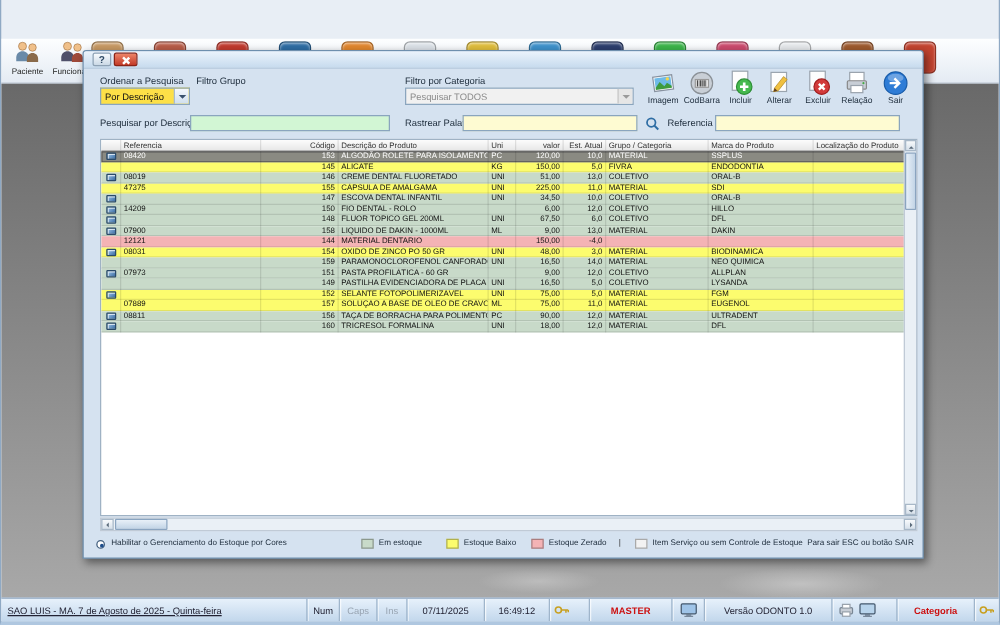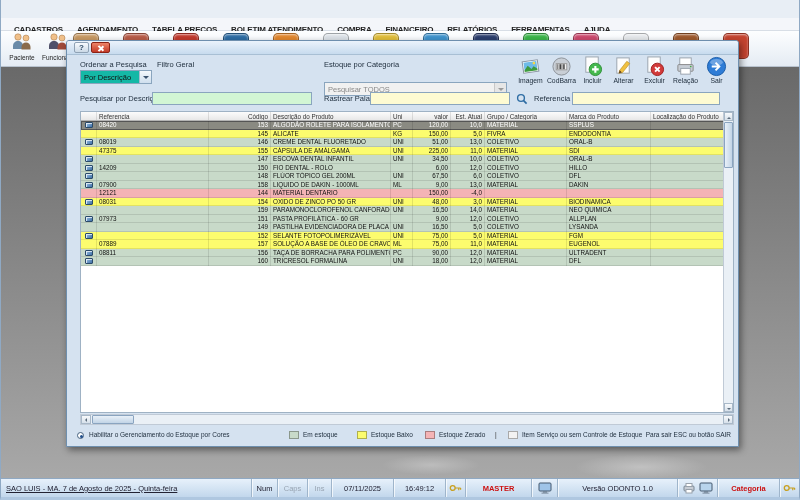--- a/index.html
+++ b/index.html
@@ -50,26 +50,26 @@
     font-size:7.5px;font-weight:700;color:#16395F;border-radius:2px 2px 0 0;}
   .dtitle .ttext{flex:1;white-space:nowrap;overflow:hidden;}
   .dbtns{display:flex;gap:2px;}
   .dhelp{width:15px;height:11px;border:1px solid #8FA2B5;border-radius:2px;font-size:8px;font-weight:700;
     color:#2F4A66;background:linear-gradient(#F8FBFE,#CBD9E6);display:flex;align-items:center;justify-content:center;}
   .dclose{width:19px;height:11px;border:1px solid #8B2316;border-radius:2px;position:relative;
     background:linear-gradient(#EE8468,#C23A28);}
   .dclose i{position:absolute;left:8.2px;top:2px;width:1.6px;height:7px;background:#fff;}
   .dclose i.x1{transform:rotate(45deg);} .dclose i.x2{transform:rotate(-45deg);}
   .flabel{position:absolute;font-size:7.5px;color:#1C2B3A;white-space:nowrap;}
-  .combo{position:absolute;height:14px;background:#14b8a6;border:1px solid #8AA5BE;font-size:7.5px;
+  .combo{position:absolute;height:14px;background:#fde047;border:1px solid #8AA5BE;font-size:7.5px;
     color:#111;display:flex;align-items:center;padding:0 14px 0 3px;white-space:nowrap;overflow:hidden;}
   .combo .arr{position:absolute;right:0;top:0;bottom:0;width:12px;border-left:1px solid #A8BCD0;
     background:linear-gradient(#F4F8FC,#CFDFEE);}
   .combo .arr::after{content:"";position:absolute;left:3px;top:5px;border:3px solid transparent;border-top-color:#3A526E;}
-  .combo.disabled{background:#F1F1F1;color:#8A8A8A;margin-top:12px;}
+  .combo.disabled{background:#F1F1F1;color:#8A8A8A;}
   .combo.disabled .arr{background:#E6E6E6;border-left-color:#C8C8C8;}
   .combo.disabled .arr::after{border-top-color:#9A9A9A;}
   .inp{position:absolute;height:13px;border:1px solid #8AA5BE;font-size:7.5px;display:flex;align-items:center;padding:0 3px;}
   .inp.green{background:#D2F6D4;} .inp.yellow{background:#FEFBD2;}
   .magicon{position:absolute;width:12px;height:12px;}
   
   .actions{position:absolute;left:448px;right:6px;top:15px;height:36px;display:flex;justify-content:space-between;}
   .abtn{width:32px;text-align:center;}
   .abtn svg{width:21px;height:21px;display:block;margin:0 auto;}
   .albl{font-size:6.8px;color:#1C2B3A;display:block;white-space:nowrap;}
@@ -119,31 +119,28 @@
   .lsep{position:absolute;left:428px;top:2px;color:#333;}
   .sw4{left:441px;background:#F2F2F2;} .lb4{position:absolute;left:455px;top:2px;}
   .lexit{position:absolute;right:7px;top:2px;}
   
   .statusbar{position:absolute;left:0;right:0;bottom:0;height:19px;display:flex;align-items:center;
     background:linear-gradient(#E7F1FB,#C2D7EC);border-top:1px solid #8FA8C2;font-size:7.5px;color:#223;z-index:20;}
   .sseg{height:100%;display:flex;align-items:center;justify-content:center;border-left:1px solid #9FB5CB;
     box-shadow:inset 1px 0 0 rgba(255,255,255,.7);padding:0 3px;flex:0 0 auto;white-space:nowrap;}
   .sloc{flex:1 1 auto;justify-content:flex-start;border-left:none;box-shadow:none;padding-left:5px;text-decoration:underline;}
   .dim{color:#98A4B2;}
-  .red{font-weight:700;}
+  .red{font-weight:700;margin-left:12px;}
 </style>
 </head>
 <body>
 
 <div class="window">
 
 
-  <div class="menubar">
-    
-  <span class="mi">CADASTROS</span><span class="mi">AGENDAMENTO</span><span class="mi">TABELA PREÇOS</span><span class="mi">BOLETIM ATENDIMENTO</span><span class="mi">COMPRA</span><span class="mi">FINANCEIRO</span><span class="mi">RELATÓRIOS</span><span class="mi">FERRAMENTAS</span><span class="mi">AJUDA</span></div>
 
   <div class="toolbar">
     <div class="tbuttons">
       <div class="tbtn">
         <svg viewBox="0 0 24 22">
           <circle cx="8" cy="5" r="3.2" fill="#F0C08A" stroke="#A07040" stroke-width=".5"></circle>
           <path d="M3 14c0-3 2.2-5 5-5s5 2 5 5v3H3z" fill="#6A8AA8"></path>
           <circle cx="16" cy="6" r="3" fill="#F0C08A" stroke="#A07040" stroke-width=".5"></circle>
           <path d="M11.5 15c0-2.8 2-4.6 4.5-4.6s4.5 1.8 4.5 4.6v2.6h-9z" fill="#8A6A4A"></path>
         </svg>
@@ -185,22 +182,22 @@
       <span class="dbtns">
         <span class="dhelp">?</span>
         <span class="dclose">
             <i class="x1"></i>
             <i class="x2"></i>
           </span>
       </span>
     </div>
 
     <span class="flabel" style="left:13px;top:19px">Ordenar a Pesquisa</span>
-    <span class="flabel" style="left:90px;top:19px">Filtro Geral</span>
-    <span class="flabel" style="left:257px;top:19px">Estoque por Categoria</span>
+    <span class="flabel" style="left:90px;top:19px">Filtro Grupo</span>
+    <span class="flabel" style="left:257px;top:19px">Filtro por Categoria</span>
 
     <div class="combo" style="left:13px;top:29px;width:72px">
       <span>Por Descrição</span>
       <span class="arr"></span>
     </div>
     <div class="combo disabled" style="left:257px;top:29px;width:183px">
       <span>Pesquisar TODOS</span>
       <span class="arr"></span>
     </div>
 
@@ -598,21 +595,21 @@
       </svg>
     </span>
     <span class="sseg red" style="width: 66px; color: rgb(204, 17, 17);">MASTER</span>
     <span class="sseg" style="width:26px">
       <svg width="14" height="12" viewBox="0 0 14 12">
         <rect x="1" y="1" width="12" height="8" rx="1" fill="#9FC4E8" stroke="#45596E"></rect>
         <rect x="5" y="9.4" width="4" height="1.2" fill="#66788A"></rect>
         <rect x="3.5" y="10.6" width="7" height="1" fill="#78889A"></rect>
       </svg>
     </span>
-    <span class="sseg" style="width:120px">Versão ODONTO 1.0</span>
+    <span class="sseg" style="width:102px">Versão ODONTO 1.0</span>
     <span class="sseg" style="width:40px">
       <svg width="14" height="12" viewBox="0 0 14 12" style="margin-right:3px">
         <rect x="2" y="4" width="10" height="5" rx="1" fill="#C8CED6" stroke="#788694"></rect>
         <rect x="4" y="1.5" width="6" height="3" fill="#fff" stroke="#99A2AC"></rect>
         <rect x="4" y="7.5" width="6" height="3.5" fill="#fff" stroke="#99A2AC"></rect>
       </svg>
       <svg width="14" height="12" viewBox="0 0 14 12">
         <rect x="1" y="1" width="12" height="8" rx="1" fill="#B8D4EC" stroke="#45596E"></rect>
         <rect x="5" y="9.4" width="4" height="1.2" fill="#66788A"></rect>
         <rect x="3.5" y="10.6" width="7" height="1" fill="#78889A"></rect>

